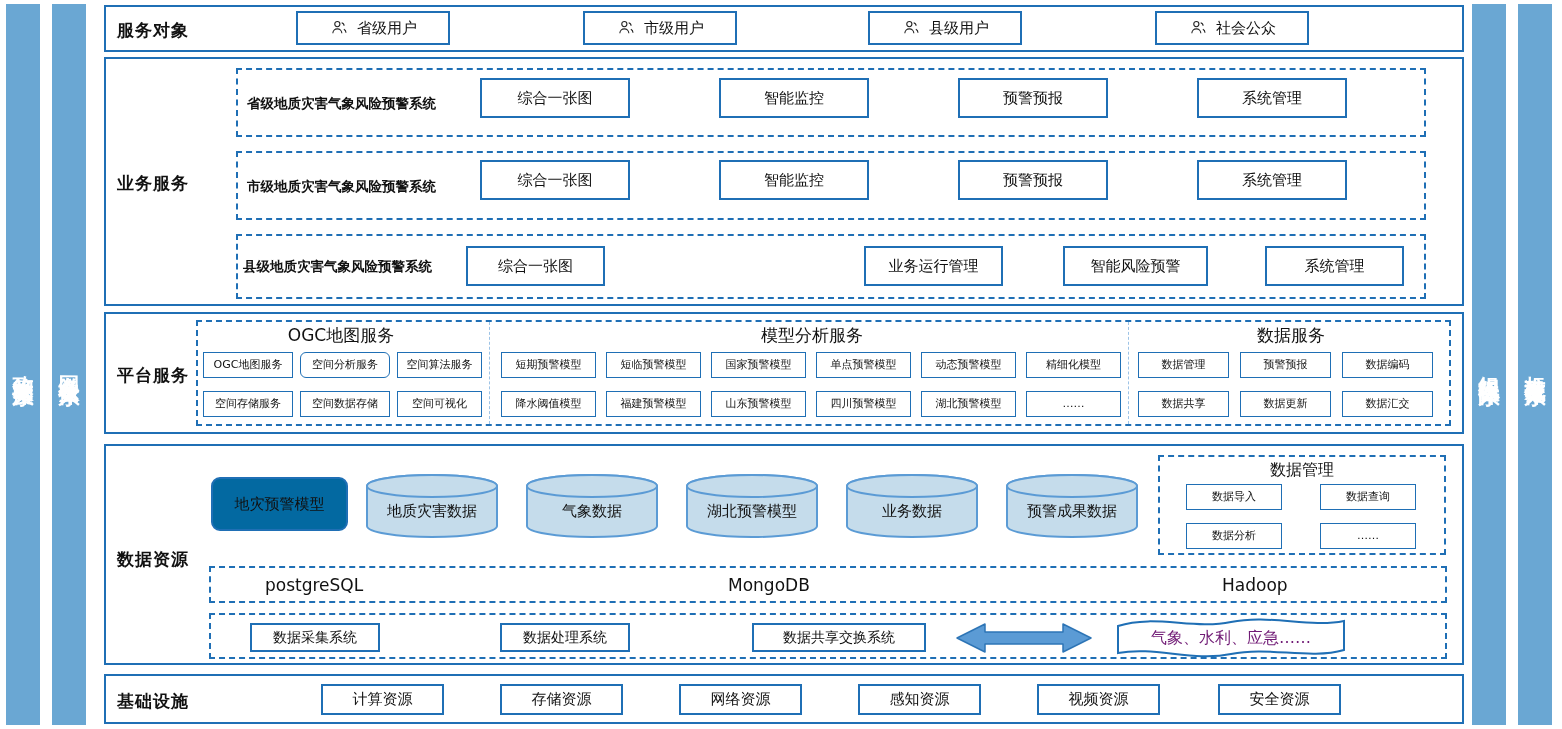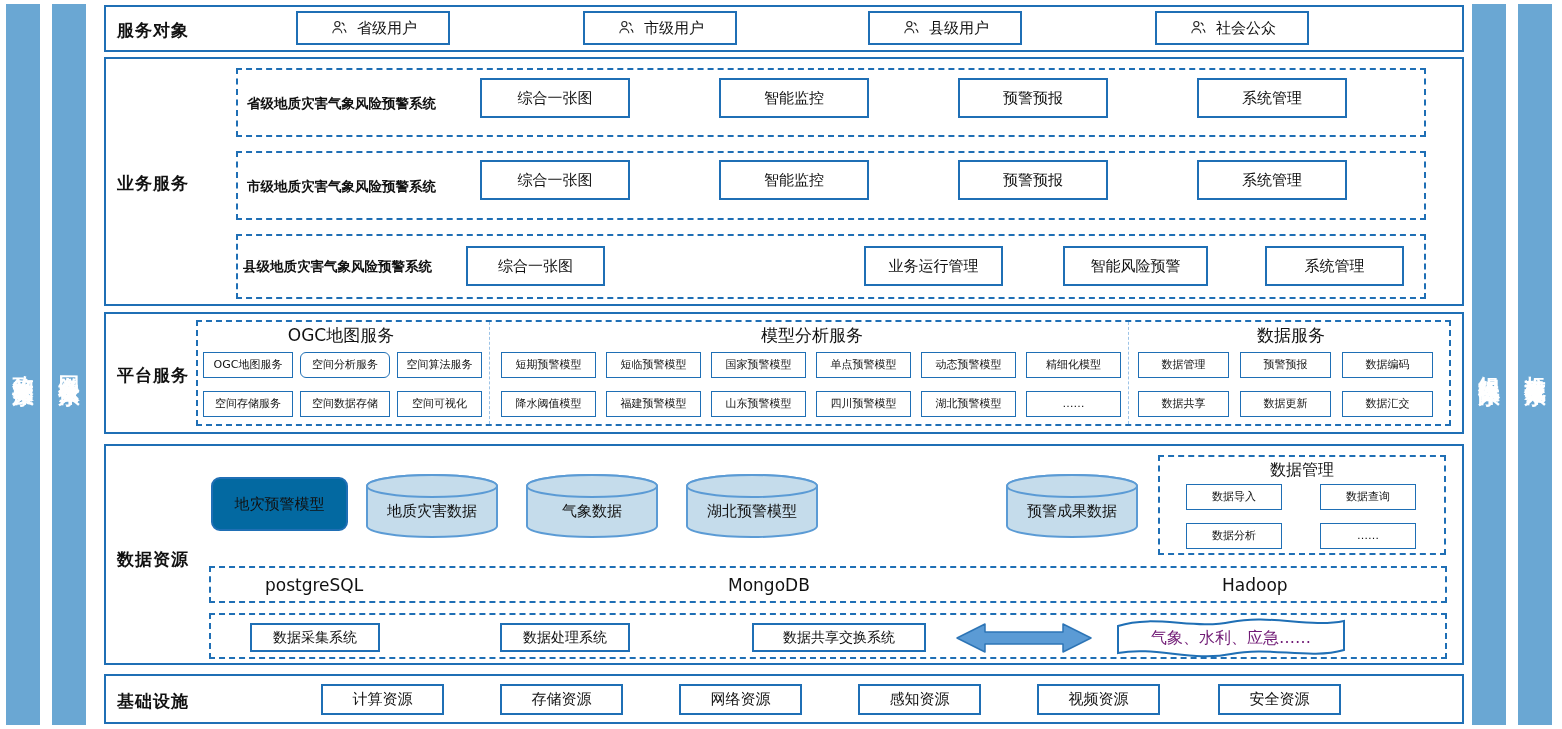--- a/index.html
+++ b/index.html
@@ -221,20 +221,27 @@
   </div>
 
   <div class="cyl" style="left:685px;top:473px;width:134px;height:66px;">
     <svg width="134" height="66" viewBox="0 0 134 66">
       <path d="M2 13 a65 11 0 0 1 130 0 v40 a65 11 0 0 1 -130 0 z" fill="#C5DCEB" stroke="#5B9BD5" stroke-width="2"></path>
       <ellipse cx="67" cy="13" rx="65" ry="11" fill="#C5DCEB" stroke="#5B9BD5" stroke-width="2"></ellipse>
     </svg>
     <div class="cyl-label">湖北预警模型</div>
   </div>
 
+  <div class="cyl" style="left:845px;top:473px;width:134px;height:66px;">
+    <svg width="134" height="66" viewBox="0 0 134 66">
+      <path d="M2 13 a65 11 0 0 1 130 0 v40 a65 11 0 0 1 -130 0 z" fill="#C5DCEB" stroke="#5B9BD5" stroke-width="2"></path>
+      <ellipse cx="67" cy="13" rx="65" ry="11" fill="#C5DCEB" stroke="#5B9BD5" stroke-width="2"></ellipse>
+    </svg>
+    <div class="cyl-label">业务数据</div>
+  </div>
 
   <div class="cyl" style="left:1005px;top:473px;width:134px;height:66px;">
     <svg width="134" height="66" viewBox="0 0 134 66">
       <path d="M2 13 a65 11 0 0 1 130 0 v40 a65 11 0 0 1 -130 0 z" fill="#C5DCEB" stroke="#5B9BD5" stroke-width="2"></path>
       <ellipse cx="67" cy="13" rx="65" ry="11" fill="#C5DCEB" stroke="#5B9BD5" stroke-width="2"></ellipse>
     </svg>
     <div class="cyl-label">预警成果数据</div>
   </div>
 
   <div class="dashgrp" style="left:1158px;top:455px;width:288px;height:100px;"></div>

